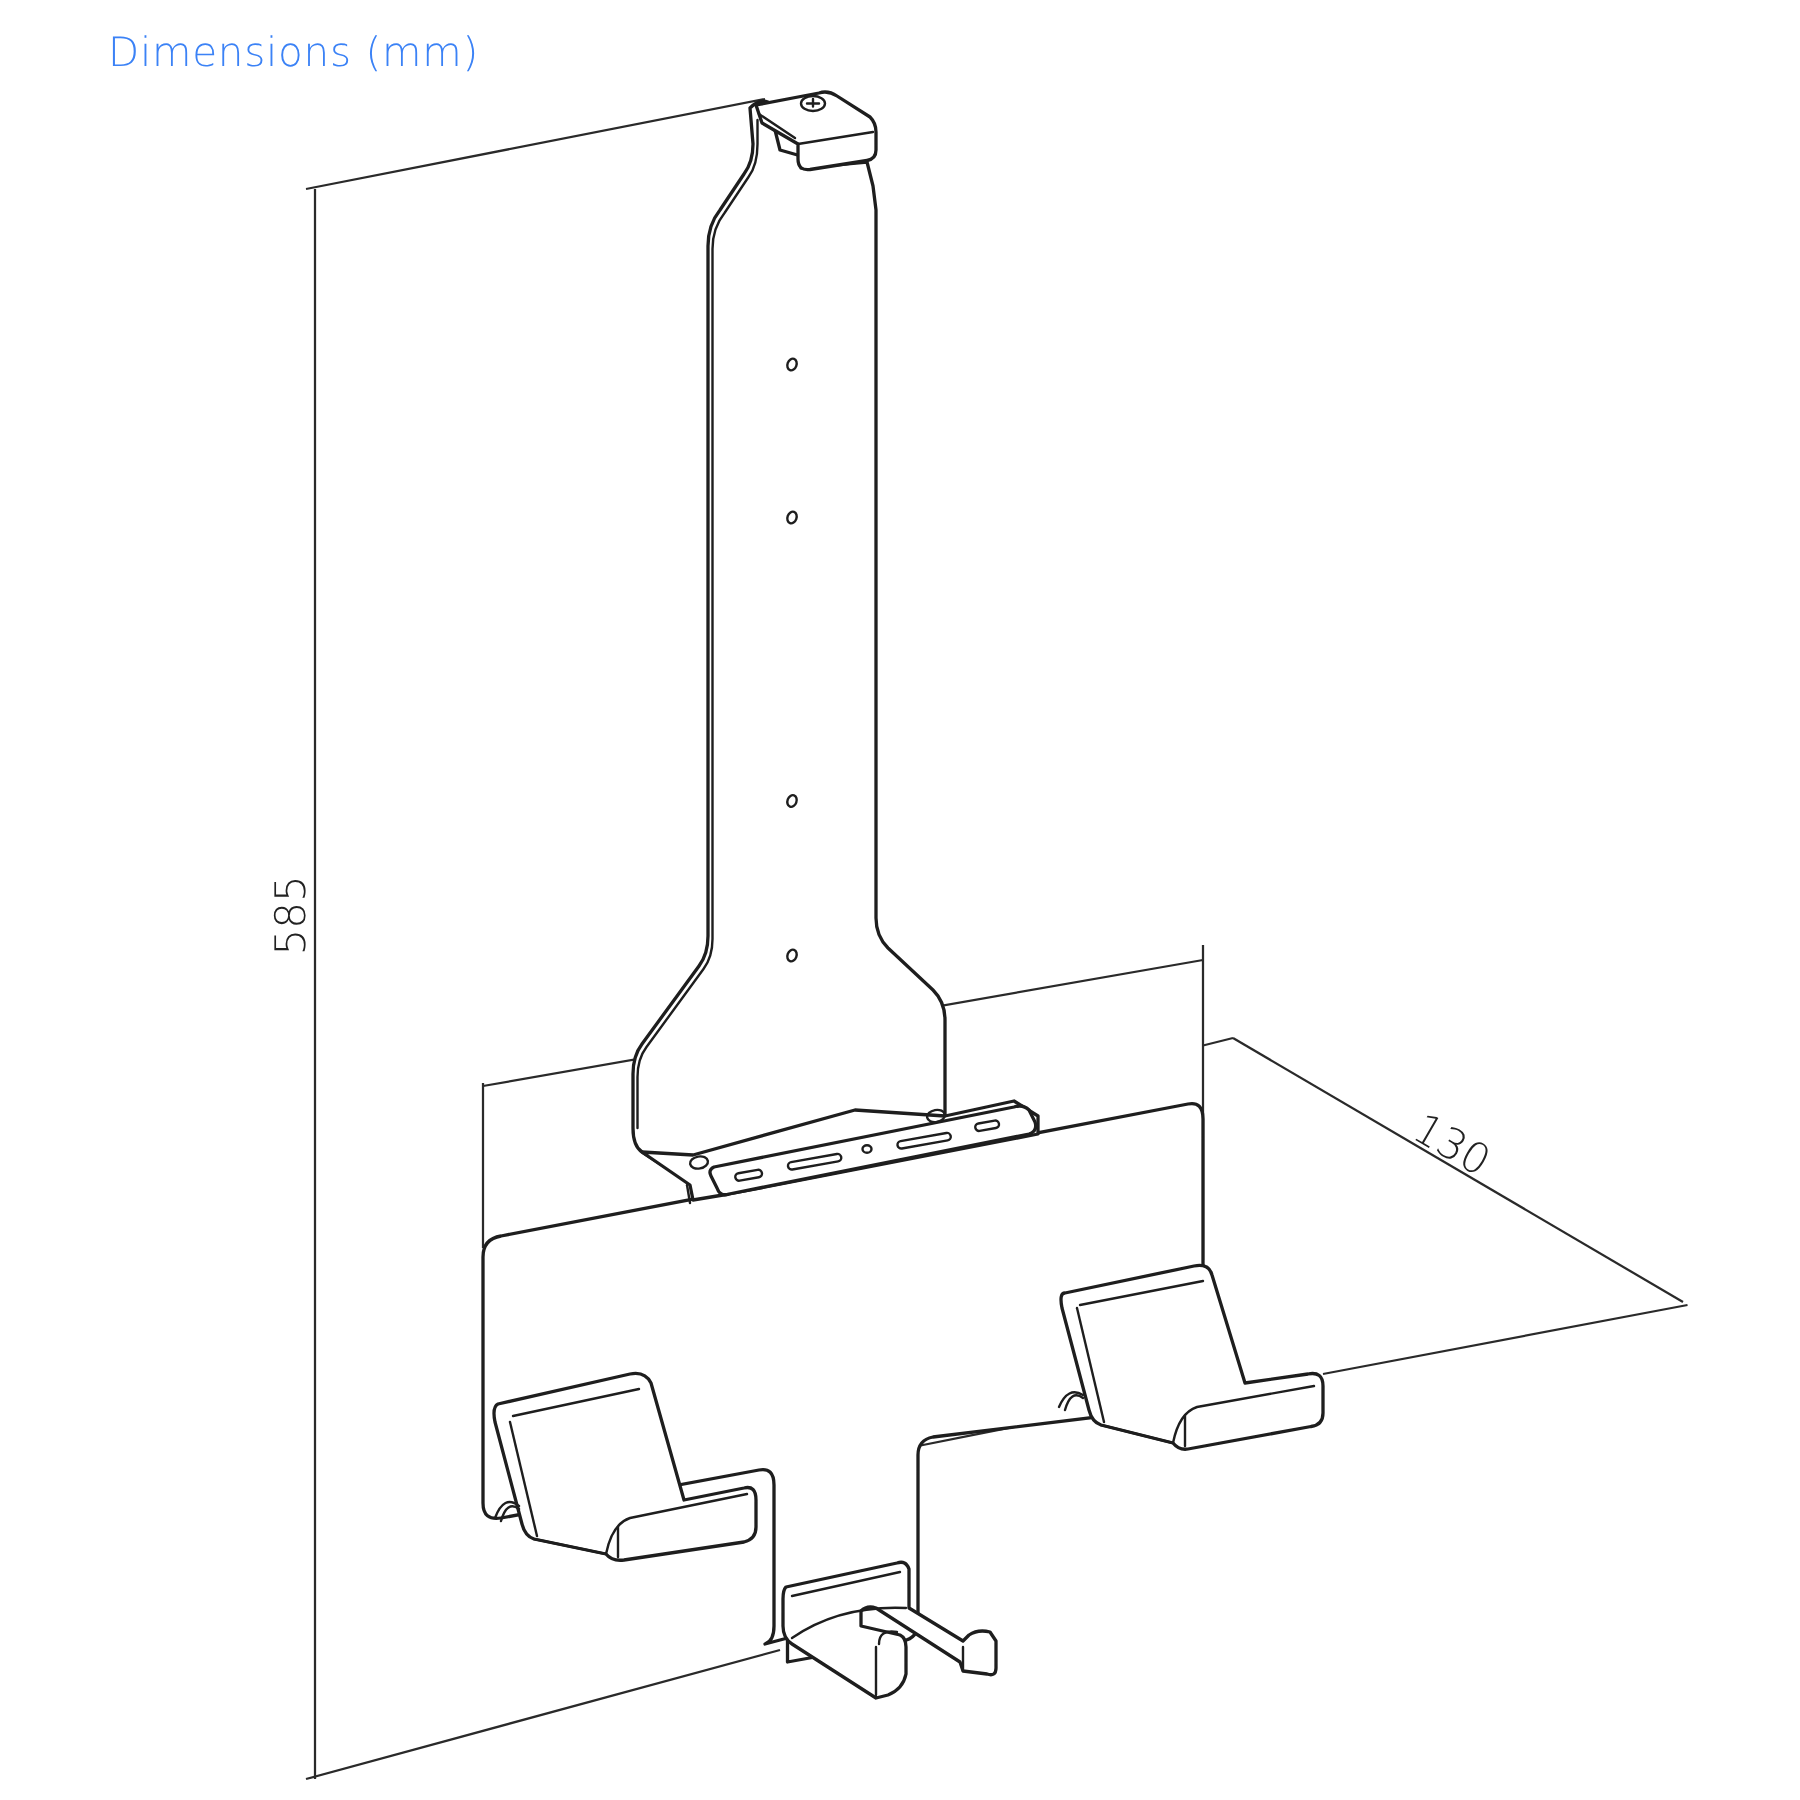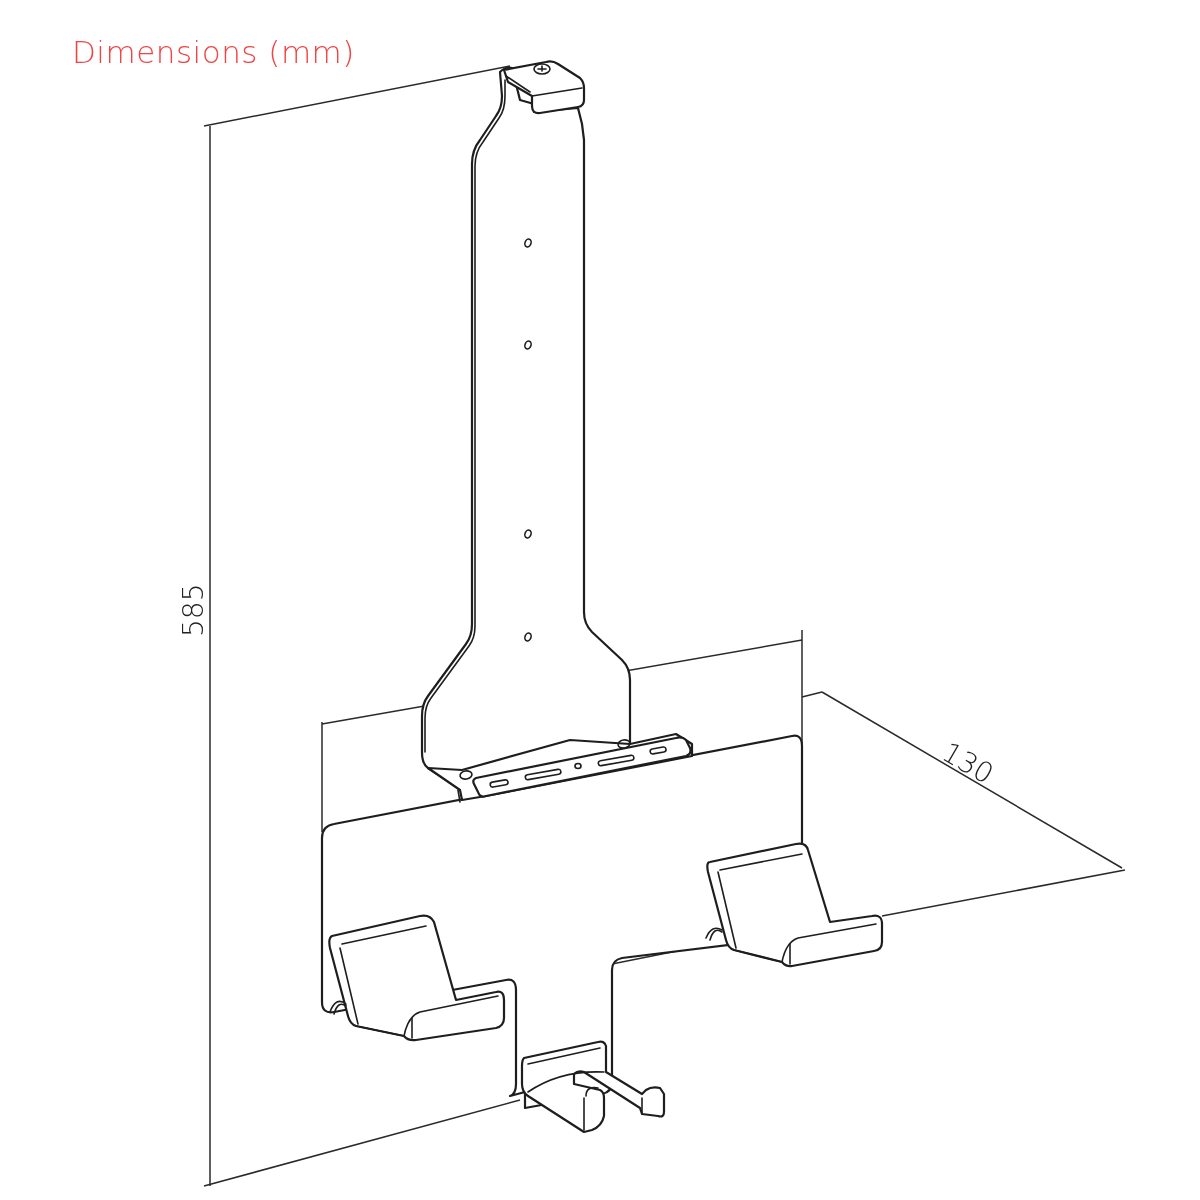--- a/index.html
+++ b/index.html
@@ -1,17 +1,17 @@
 <!DOCTYPE html>
 <html><head>
   <meta charset="utf-8">
   <style>
     html, body { margin: 0; padding: 0; background: #ffffff; }
     body { width: 1200px; height: 1200px; position: relative; overflow: hidden; font-family: "DejaVu Sans", sans-serif; }
-    .title { position: absolute; left: 72px; top: 34px; font-size: 31px; color: #ef4444; letter-spacing: 0.5px; font-weight: 300; }
+    .title { position: absolute; left: 72px; top: 20px; font-size: 27px; color: #3b82f6; letter-spacing: 0.5px; font-weight: 300; }
     svg { position: absolute; left: 0; top: 0; }
     .ln { fill: none; stroke: #1e1e1e; stroke-width: 1.6; stroke-linejoin: round; stroke-linecap: round; }
     .thick { fill: #ffffff; stroke: #1e1e1e; stroke-width: 2.2; stroke-linejoin: round; stroke-linecap: round; }
     .dim { fill: none; stroke: #2a2a2a; stroke-width: 1.5; }
     .dimtext { font-family: "DejaVu Sans", sans-serif; font-size: 28px; fill: #222222; font-weight: 300; }
   </style>
 </head>
 <body>
 
 <div class="title">Dimensions (mm)</div>

